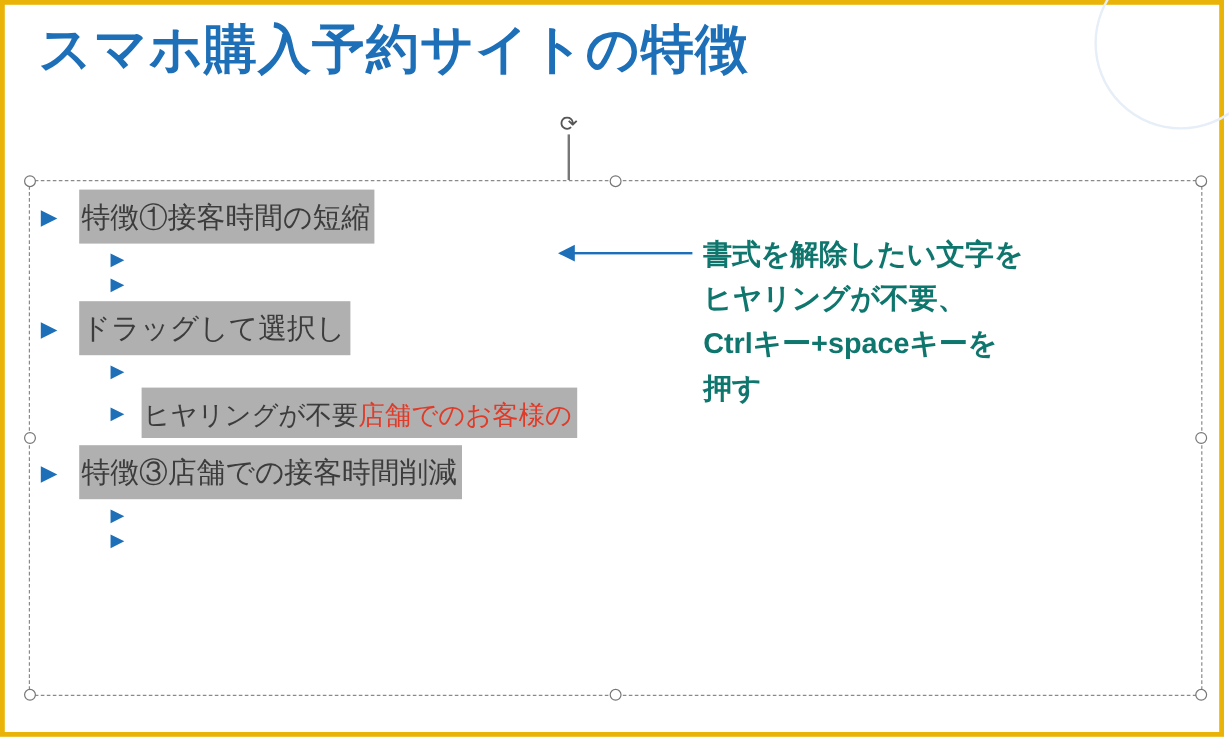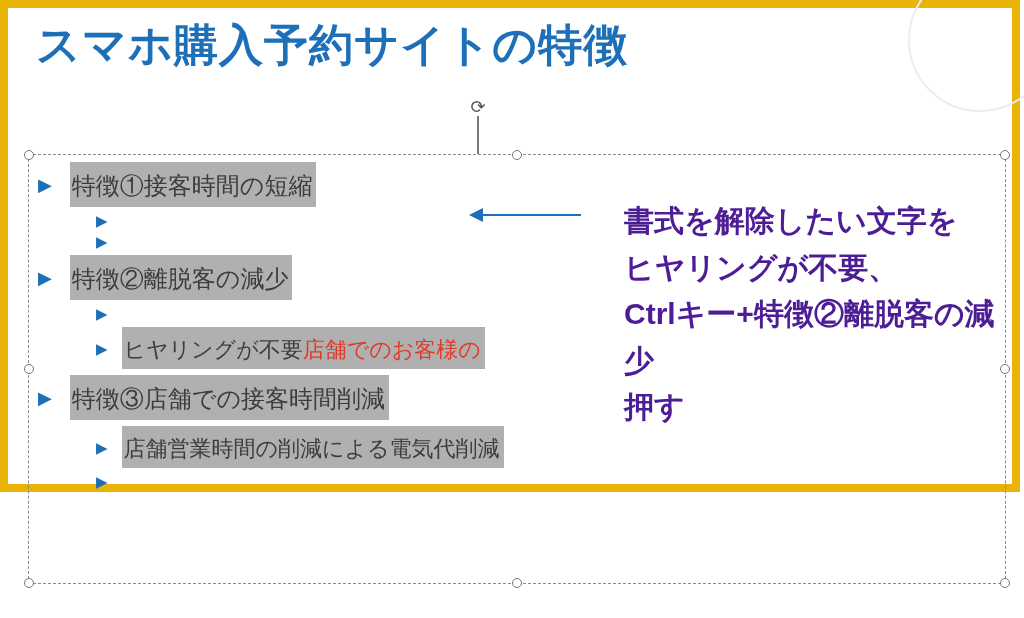--- a/index.html
+++ b/index.html
@@ -7,22 +7,22 @@
     padding: 0;
     width: 1024px;
     height: 618px;
     background: #ffffff;
     font-family: "Yu Gothic", "Meiryo", sans-serif;
     overflow: hidden;
   }
   .slide {
     position: relative;
     width: 1020px;
-    height: 492px;
-    border: 8px solid #eab308;
+    height: 614px;
+    border: 4px solid #eab308;
     box-sizing: border-box;
     background: #fff;
   }
   .title {
     position: absolute;
     left: 28px;
     top: 8px;
     font-size: 44px;
     font-weight: 700;
     color: #1d6fb8;
@@ -132,26 +132,26 @@
     content: "";
     position: absolute;
     left: -2px;
     top: -6px;
     border-top: 7px solid transparent;
     border-bottom: 7px solid transparent;
     border-right: 14px solid #1d6fb8;
   }
   .annotation {
     position: absolute;
-    left: 616px;
+    left: 582px;
     top: 190px;
     width: 400px;
-    color: #4c1d95;
+    color: #0f766e;
     font-weight: 700;
-    font-size: 30px;
+    font-size: 24px;
     line-height: 1.55;
   }
   
   .corner-deco {
     position: absolute;
     right: -40px;
     top: -40px;
     width: 140px;
     height: 140px;
     border: 2px solid #e6eef7;
@@ -188,44 +188,43 @@
     </div>
     <div class="row lvl2">
       <span class="bullet2">▶</span>
     </div>
     <div class="row lvl2">
       <span class="bullet2">▶</span>
     </div>
 
     <div class="row lvl1">
       <span class="bullet1">▶</span>
-      <span class="txt">特徴②離脱客の減少</span>
+      <span class="txt">ドラッグして選択し</span>
     </div>
     <div class="row lvl2">
       <span class="bullet2">▶</span>
     </div>
     <div class="row lvl2">
       <span class="bullet2">▶</span>
       <span class="txt"><span>ヒヤリングが不要</span><span class="red">店舗でのお客様の</span></span>
     </div>
 
     <div class="row lvl1">
       <span class="bullet1">▶</span>
       <span class="txt">特徴③店舗での接客時間削減</span>
     </div>
     <div class="row lvl2">
       <span class="bullet2">▶</span>
-      <span class="txt">店舗営業時間の削減による電気代削減</span>
     </div>
     <div class="row lvl2">
       <span class="bullet2">▶</span>
     </div>
 
   </div>
 
   <div class="arrow"></div>
   <div class="annotation">
     <span>書式を解除したい文字を</span><br>
     <span>ヒヤリングが不要、</span><br>
-    <span>Ctrlキー+特徴②離脱客の減少</span><br>
+    <span>Ctrlキー+spaceキーを</span><br>
     <span>押す</span>
   </div>
 </div>
 
 </body></html>

